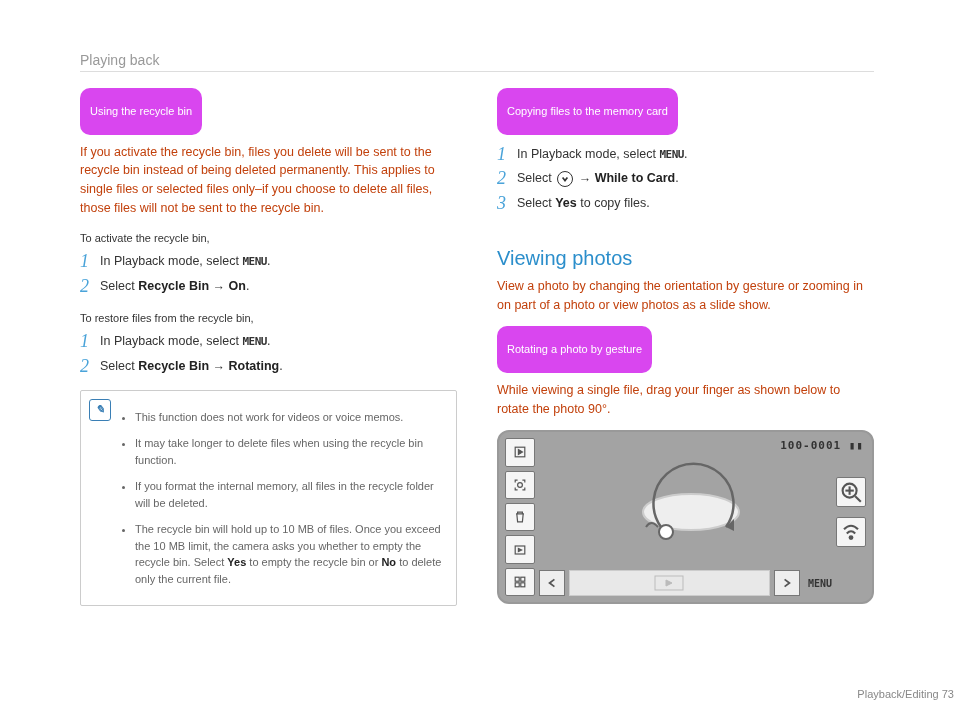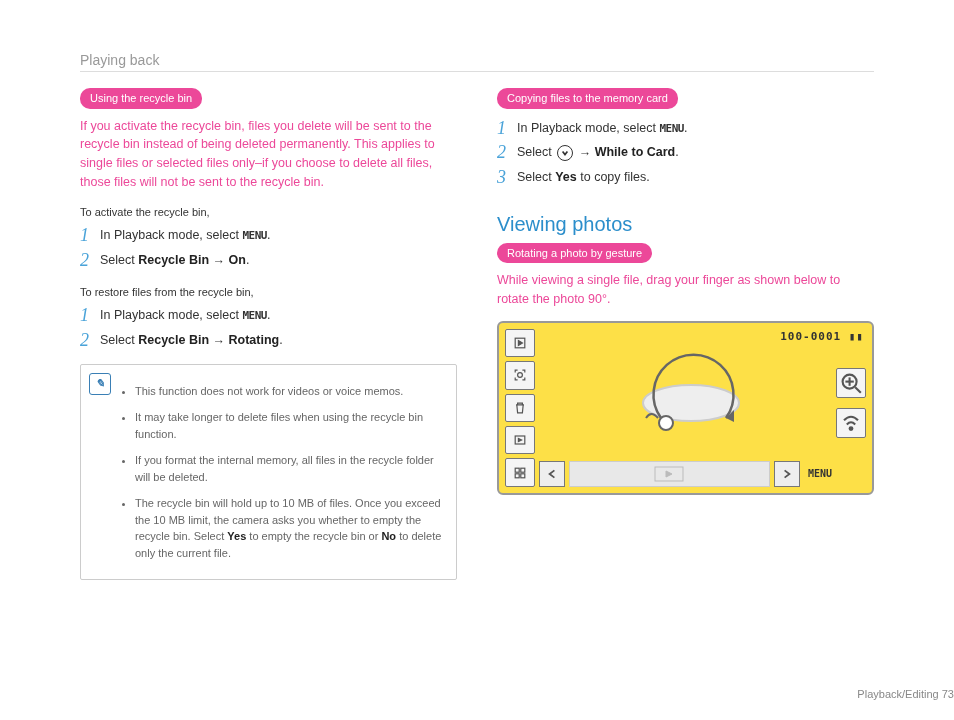--- a/index.html
+++ b/index.html
@@ -1,32 +1,32 @@
 <!DOCTYPE html>
 <html><head>
 <meta charset="utf-8">
 <style>
   html,body{margin:0;padding:0;background:#fff;font-family:Arial,Helvetica,sans-serif;color:#333;font-size:13px;line-height:1.5}
   .page{width:954px;height:720px;position:relative;box-sizing:border-box;padding:50px 80px 30px 80px}
   .header{color:#999;font-size:14px;border-bottom:1px solid #ddd;margin-bottom:16px;font-weight:300}
   .cols{display:flex;gap:40px}
   .col{flex:1;min-width:0}
-  .pill{display:inline-block;background:#ec4899;color:#fff;border-radius:10px;padding:2px 10px;font-size:11px;margin-bottom:4px}
-  p{margin:4px 0 12px 0;font-size:12.5px;color:#ec4899}
+  .pill{display:inline-block;background:#d946ef;color:#fff;border-radius:10px;padding:15px 10px;font-size:11px;margin-bottom:4px}
+  p{margin:4px 0 12px 0;font-size:12.5px;color:#c2410c}
   .sub{font-weight:normal;font-size:11px;margin-bottom:6px}
   .steps{margin:0 0 14px 0;padding:0;list-style:none}
   .steps li{display:flex;align-items:flex-start;margin:6px 0;font-size:12.5px}
   .num{color:#4aa3d9;font-style:italic;font-family:Georgia,serif;font-size:18px;width:20px;flex-shrink:0;line-height:1}
   .menu-icon{font-family:monospace;font-weight:bold;letter-spacing:-0.5px;font-size:11px}
   .notebox{border:1px solid #ccc;border-radius:2px;padding:8px 10px 8px 40px;position:relative;font-size:11px;color:#666;margin-top:10px}
   .notebox .nicon{position:absolute;left:8px;top:8px;width:20px;height:20px;border:1.5px solid #3a7fb5;border-radius:3px;display:flex;align-items:center;justify-content:center;color:#3a7fb5;font-style:italic;font-weight:bold;font-family:Georgia,serif}
   .notebox ul{margin:0;padding-left:14px}
   .notebox li{margin:10px 0}
-  .h2{color:#2b8ecb;font-size:20px;font-weight:400;margin:22px 0 4px 0}
-  .screen{border:2px solid #999;border-radius:6px;height:170px;margin-top:10px;position:relative;background:#fde047}
+  .h2{color:#2b8ecb;font-size:20px;font-weight:400;margin:30px 0 4px 0}
+  .screen{border:2px solid #999;border-radius:12px;height:170px;margin-top:10px;position:relative;background:#a3a3a3}
   .sc-left{position:absolute;left:6px;top:6px;bottom:6px;width:30px;display:flex;flex-direction:column;gap:4px}
   .sc-btn{border:1.5px solid #777;border-radius:2px;flex:1;display:flex;align-items:center;justify-content:center;background:#f5f5f5}
   .sc-btn svg{width:16px;height:16px;stroke:#555;fill:none;stroke-width:1.5}
   .sc-right{position:absolute;right:6px;top:45px;display:flex;flex-direction:column;gap:10px}
   .sc-rbtn{width:28px;height:28px;border:1.5px solid #777;border-radius:2px;background:#f5f5f5;display:flex;align-items:center;justify-content:center}
   .sc-top{position:absolute;right:8px;top:6px;font-family:monospace;font-size:11px;font-weight:bold;letter-spacing:1px}
   .sc-center{position:absolute;left:70px;right:60px;top:20px;bottom:40px;display:flex;align-items:center;justify-content:center}
   .sc-bottom{position:absolute;left:40px;right:40px;bottom:6px;height:26px;display:flex;align-items:center;gap:4px}
   .sc-arrow{width:24px;height:24px;border:1.5px solid #777;background:#eee;display:flex;align-items:center;justify-content:center}
   .sc-thumbs{flex:1;height:24px;background:#e8e8e8;border:1px solid #ccc;display:flex;align-items:center;justify-content:center}
@@ -97,20 +97,21 @@
                 </svg>
               </span><span> → </span><b>While to Card</b><span>.</span></span>
           </li>
         <li>
             <span class="num">3</span>
             <span><span>Select </span><b>Yes</b><span> to copy files.</span></span>
           </li>
       </ol>
 
       <div class="h2">Viewing photos</div>
+      <p>View a photo by changing the orientation by gesture or zooming in on part of a photo or view photos as a slide show.</p>
 
       <span class="pill">Rotating a photo by gesture</span>
       <p>While viewing a single file, drag your finger as shown below to rotate the photo 90°.</p>
 
       <div class="screen">
         <div class="sc-top">
           <span>100-0001</span>
           <span>▮▮</span>
         </div>
         <div class="sc-left">

